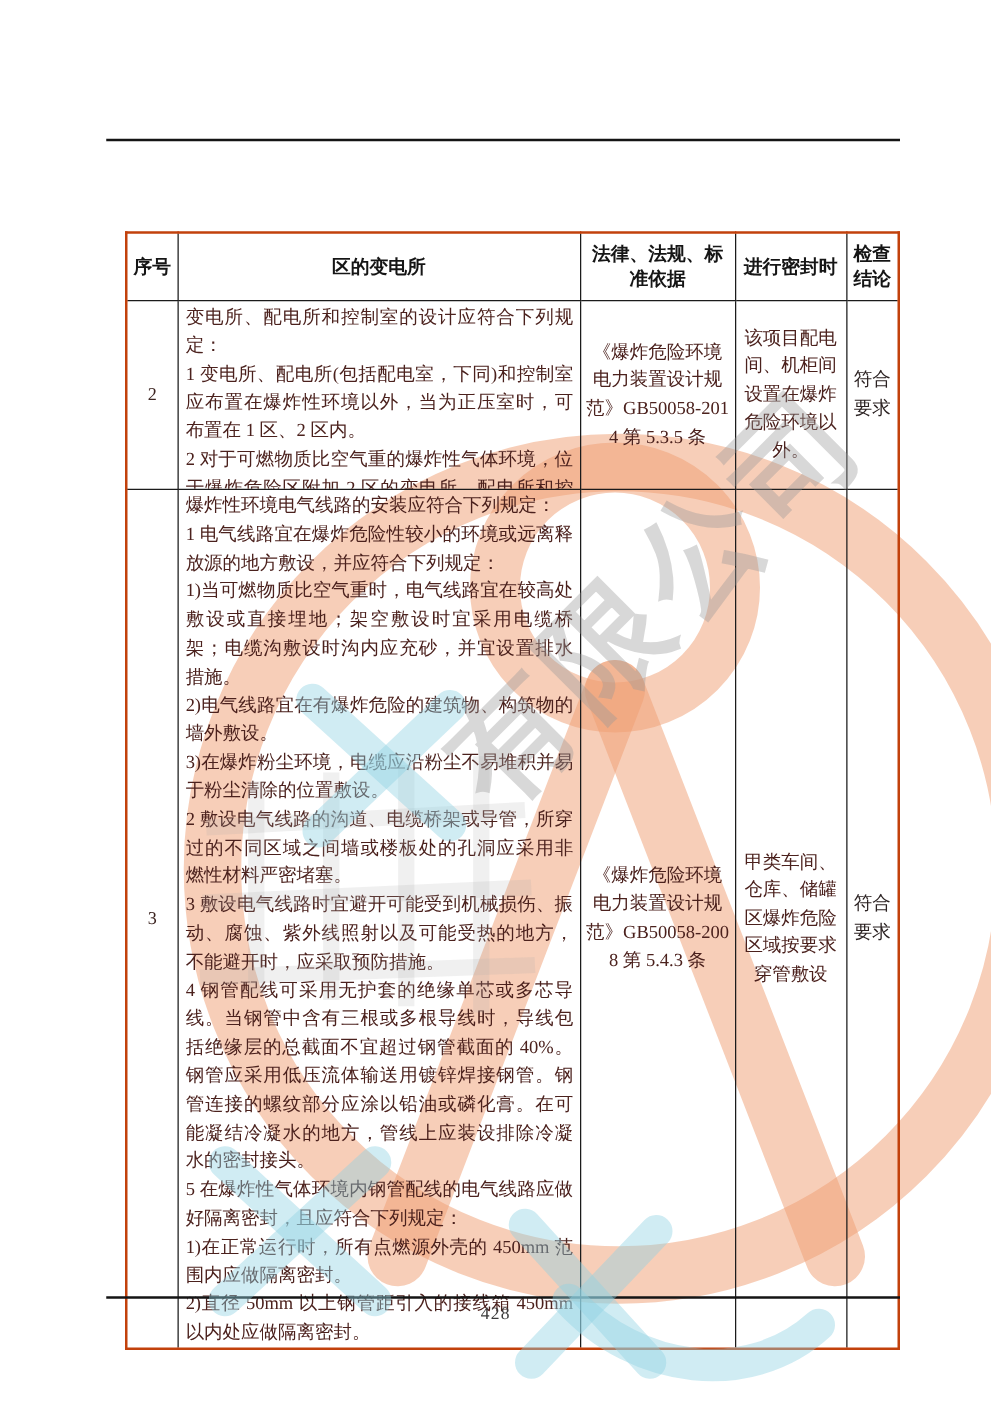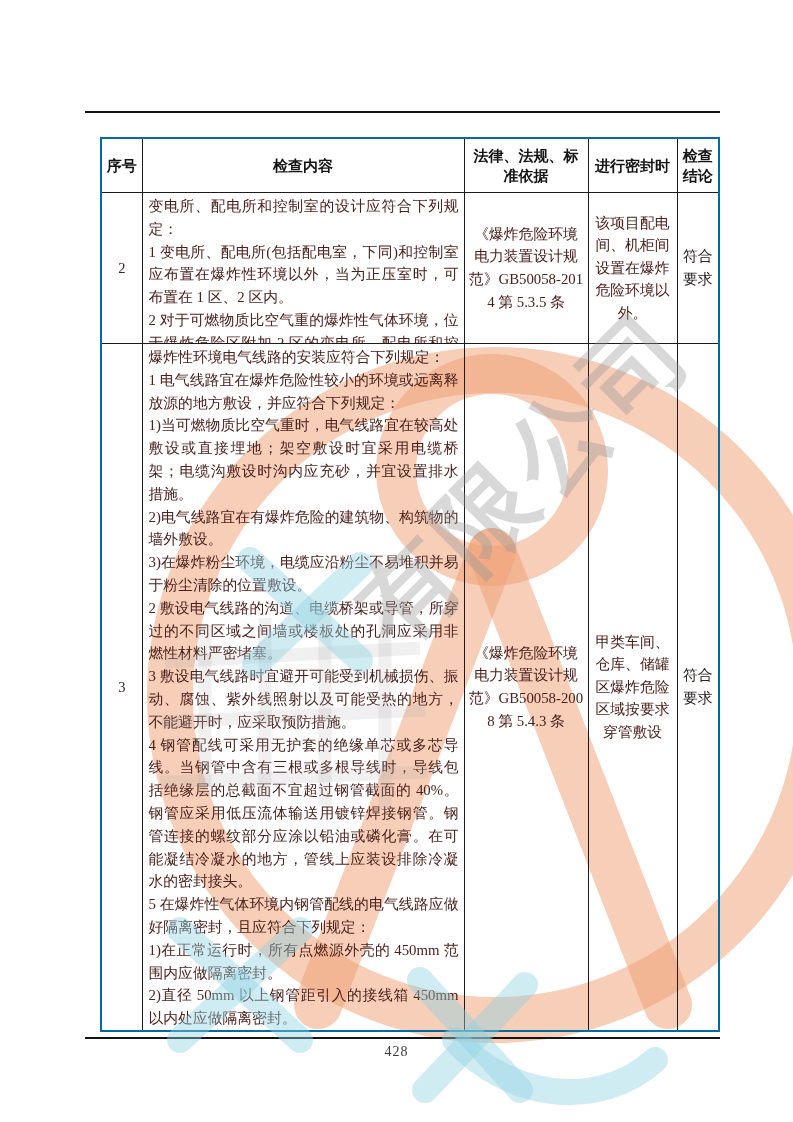--- a/index.html
+++ b/index.html
@@ -27,21 +27,21 @@
 
   
   table.insp{
     position:absolute;left:100px;top:137px;width:618px;
     border-collapse:collapse;table-layout:fixed;
     font-size:14.8px;color:#4b211d;
   }
   table.insp th,table.insp td{
     border:1px solid #1b1b1b;vertical-align:middle;word-break:break-all;
   }
-  table.insp{border:2px solid #0369a1;}
+  table.insp{border:2px solid #c2410c;margin-top:48px;}
   table.insp th{
     font-weight:bold;color:#151515;font-size:15px;line-height:20px;
     text-align:center;height:51px;padding:1px 2px;
   }
   td.c-no{text-align:center;font-size:14.5px;color:#3c2420;}
   td.c-content{vertical-align:top;padding:0;}
   .clip{
     overflow:hidden;padding:2px 5px 0 6px;
     line-height:22.8px;text-align:justify;white-space:pre-wrap;
   }
@@ -85,21 +85,21 @@
       <colgroup>
         <col style="width:41px">
           <col style="width:322px">
           <col style="width:124px">
         <col style="width:89px">
           <col style="width:42px">
       </colgroup>
       <thead>
         <tr>
           <th>序号</th>
-          <th>检查内容</th>
+          <th>区的变电所</th>
           <th>法律、法规、标准依据</th>
           <th>进行密封时</th>
           <th>检查结论</th>
         </tr>
       </thead>
       <tbody>
         <tr>
           <td class="c-no">2</td>
           <td class="c-content">
             <div class="clip h-row2">变电所、配电所和控制室的设计应符合下列规定：

